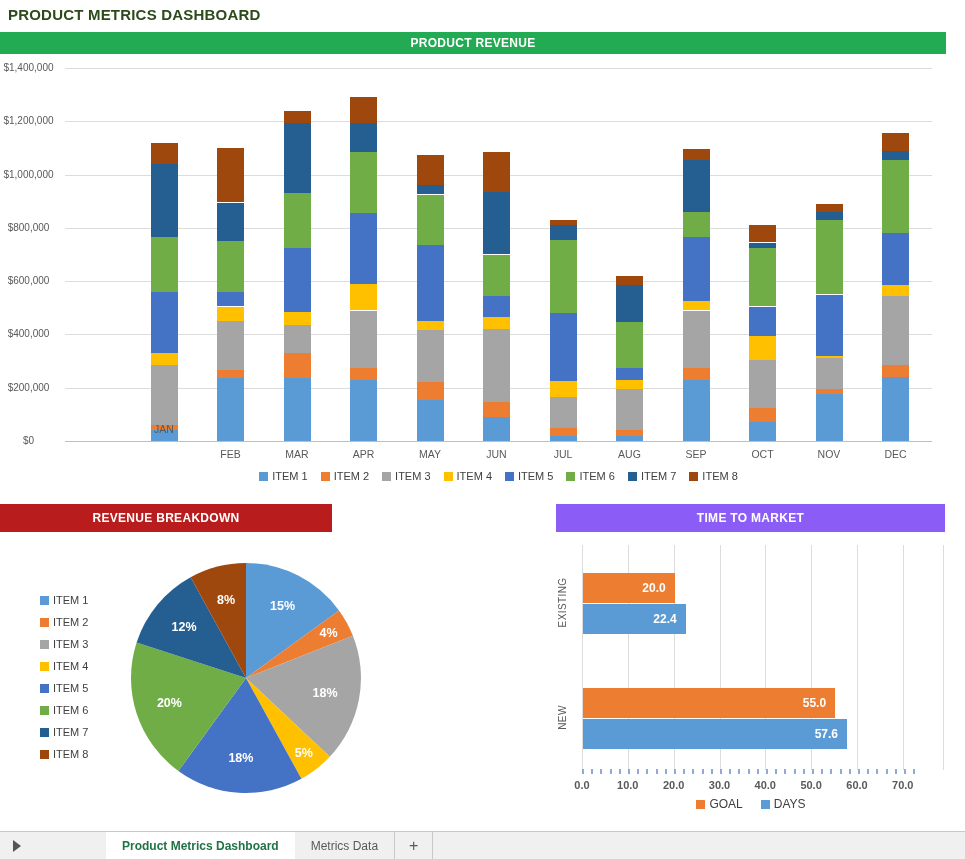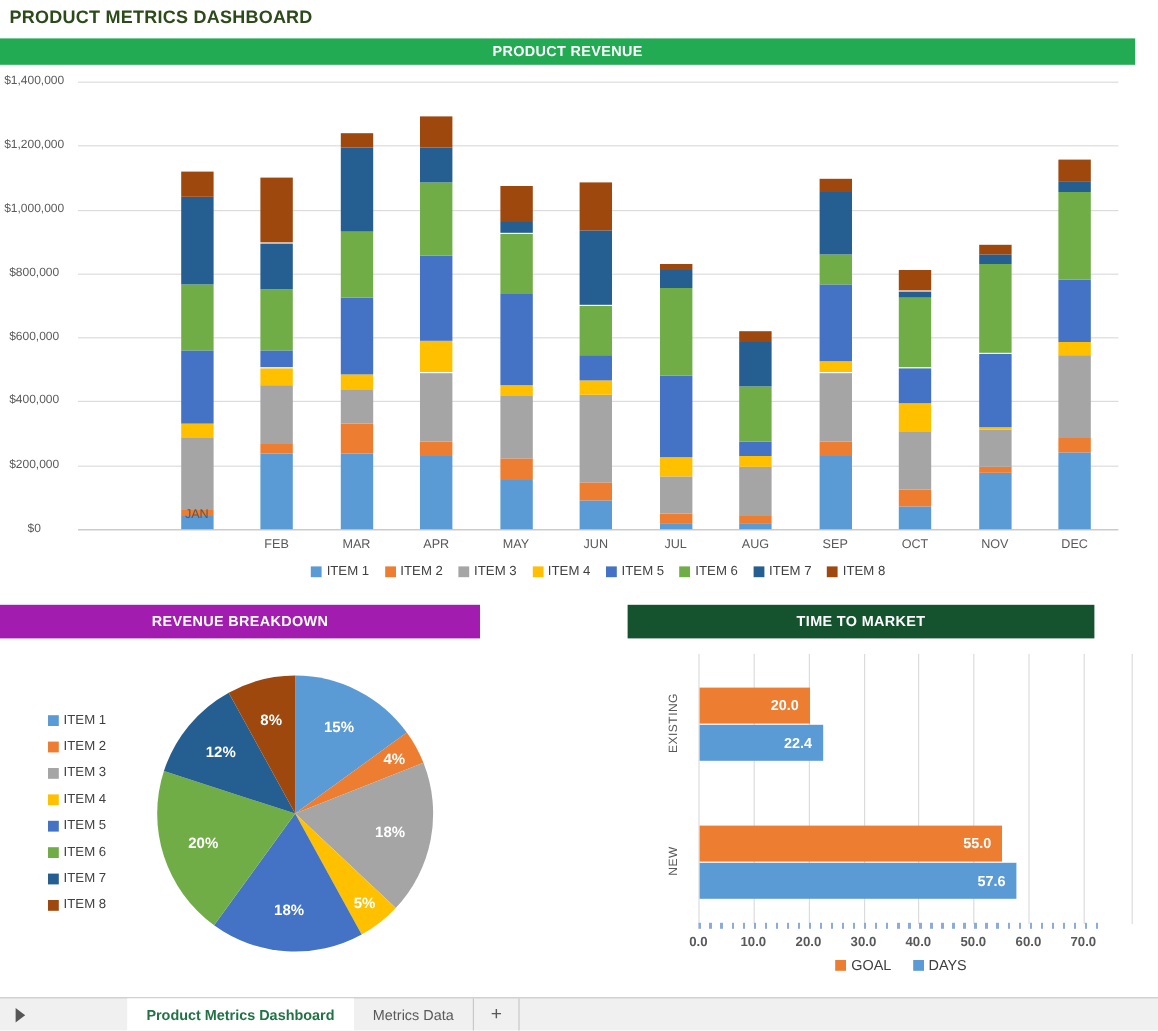--- a/index.html
+++ b/index.html
@@ -5,22 +5,22 @@
   * { margin:0; padding:0; box-sizing:border-box; }
   html,body { background:#fff; }
   body { font-family:"Liberation Sans","DejaVu Sans",sans-serif; }
   #page { position:relative; width:965px; height:859px; background:#fff; overflow:hidden; }
 
   .main-title { position:absolute; left:8px; top:6px; font-size:15px; font-weight:bold; color:#2c4a1a; letter-spacing:.2px; }
 
   .band { position:absolute; display:flex; align-items:center; justify-content:center;
           color:#fff; font-weight:bold; font-size:12px; letter-spacing:.3px; }
   .band-revenue   { left:0; top:32px;  width:946px; height:22px; background:#23ab53; }
-  .band-breakdown { left:0; top:504px; width:400px; height:28px; background:#a21caf; }
-  .band-ttm       { left:523px; top:504px; width:389px; height:28px; background:#14532d; }
+  .band-breakdown { left:0; top:504px; width:332px; height:28px; background:#b91c1c; }
+  .band-ttm       { left:556px; top:504px; width:389px; height:28px; background:#8b5cf6; }
 
   .gridline { position:absolute; height:1px; background:#dcdcdc; }
   .axisline { background:#bfbfbf; }
   .vgrid    { position:absolute; width:1px; background:#dcdcdc; }
   .ytick { position:absolute; text-align:center; font-size:10px; color:#595959; }
   .xtick { position:absolute; text-align:center; font-size:10.5px; color:#595959; }
   .seg   { position:absolute; }
 
   .legend-row { position:absolute; display:flex; justify-content:center; align-items:center; }
   .lg-item { display:flex; align-items:center; gap:4px; }

